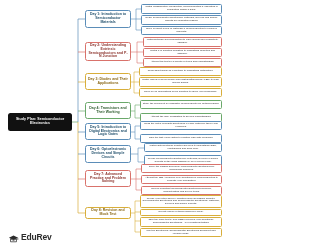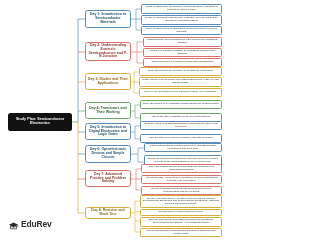--- a/index.html
+++ b/index.html
@@ -61,21 +61,21 @@
   .c-red{border-color:#d9726b;color:#8c332c;}
   .c-gold{border-color:#d8ae3a;color:#8a6714;}
   .c-green{border-color:#6aa86a;color:#2e5c2e;}
   .leaf.c-blue{color:#2b2b2b;}
   .leaf.c-red{color:#2b2b2b;}
   .leaf.c-gold{color:#2b2b2b;}
   .leaf.c-green{color:#2b2b2b;}
 
   #logo{
     position:absolute;
-    left:8px;top:218px;
+    left:8px;top:231px;
     display:flex;
     align-items:center;
     gap:2px;
   }
   #logo .cap{
     width:11px;height:11px;
     position:relative;
   }
   #logo .wordmark{
     font-size:8.5px;

